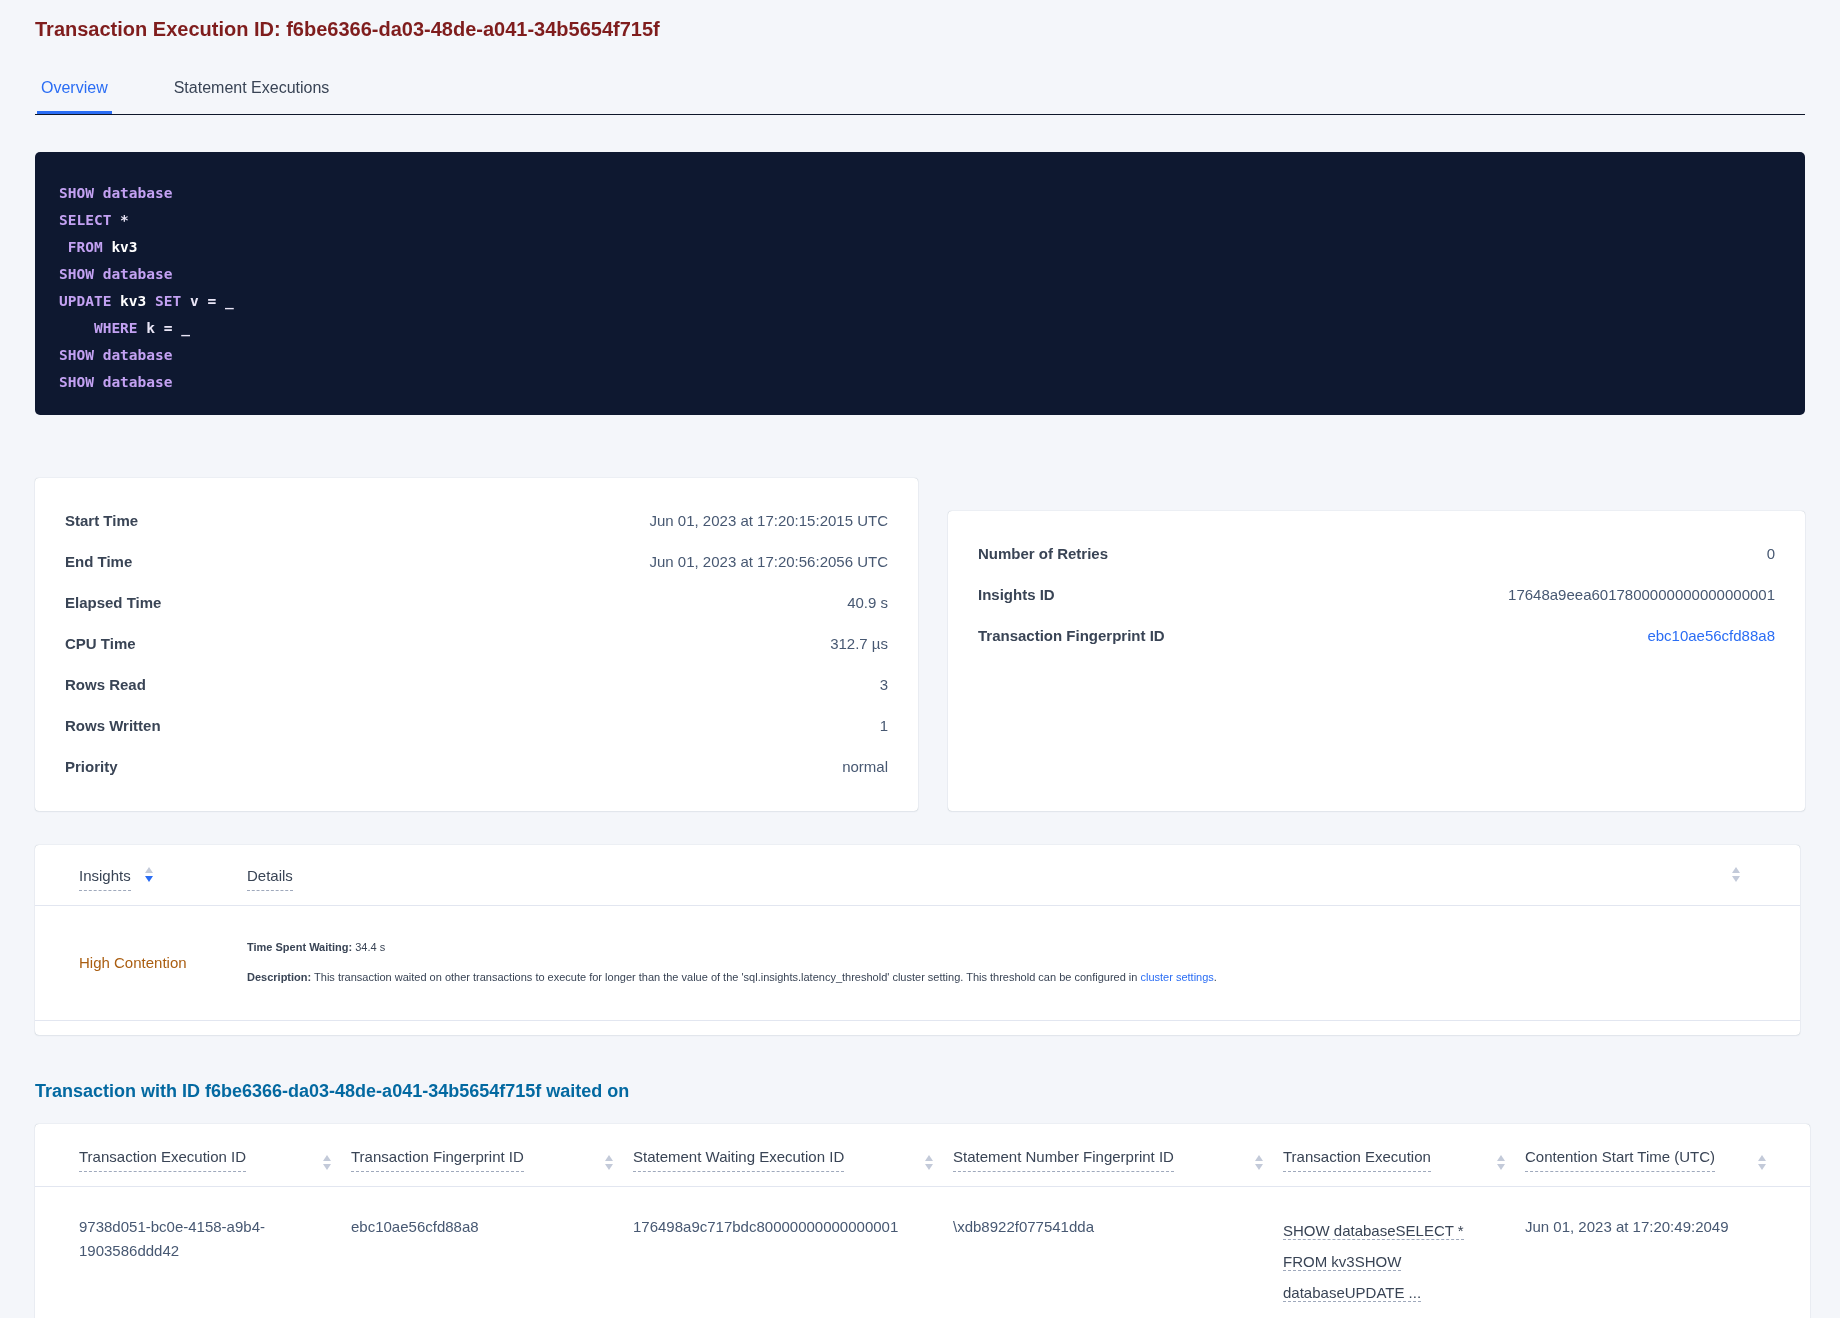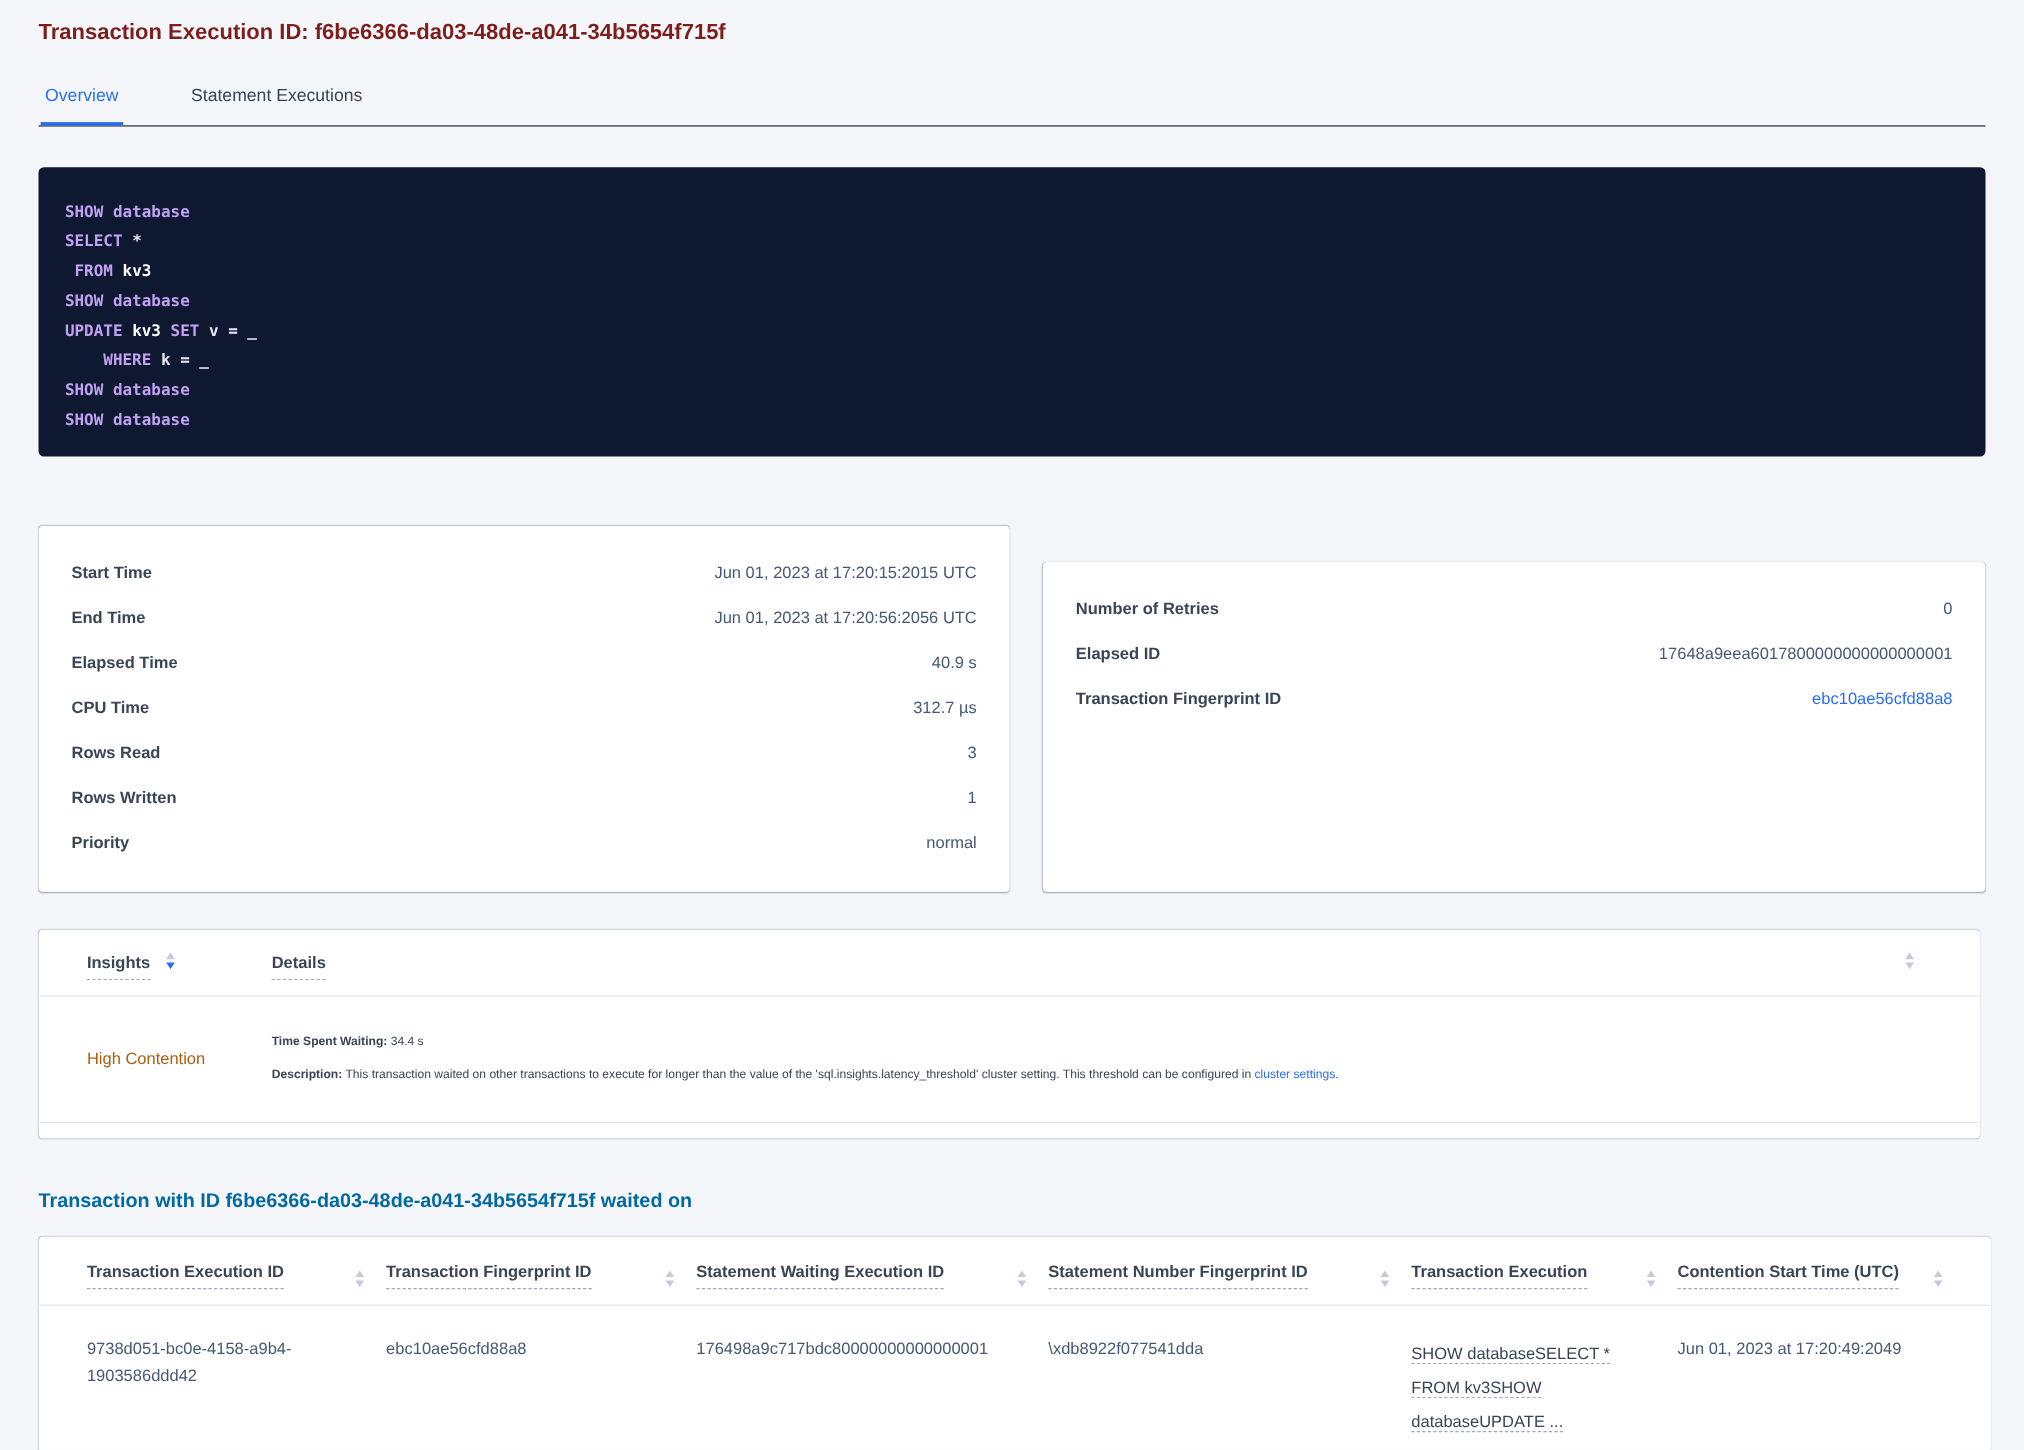--- a/index.html
+++ b/index.html
@@ -72,21 +72,21 @@
     padding-bottom:14px; width:1765px;
   }
   .insights-header {
     display:grid; grid-template-columns:168px 1fr auto;
     align-items:start;
     padding:22px 60px 0 44px;
     height:60px;
   }
   .th-label {
     display:inline-block;
-    font-size:15px; font-weight:700; color:#394455;
+    font-size:15px; font-weight:400; color:#394455;
     border-bottom:1px dashed #9fa9bc; padding-bottom:6px;
     cursor:pointer;
   }
   .sort {
     display:inline-flex; flex-direction:column; gap:3px;
     margin-left:14px; vertical-align:middle; cursor:pointer;
     position:relative; top:-2px;
   }
   .sort .up   { width:0; height:0; border-left:4.5px solid transparent; border-right:4.5px solid transparent; border-bottom:6px solid #c3cad9; }
   .sort .down { width:0; height:0; border-left:4.5px solid transparent; border-right:4.5px solid transparent; border-top:6px solid #c3cad9; }
@@ -182,21 +182,21 @@
         <span class="kv-value">normal</span>
       </div>
     </div>
 
     <div class="card right">
       <div class="kv-row">
         <span class="kv-label">Number of Retries</span>
         <span class="kv-value">0</span>
       </div>
       <div class="kv-row">
-        <span class="kv-label">Elapsed ID</span>
+        <span class="kv-label">Insights ID</span>
         <span class="kv-value">17648a9eea6017800000000000000001</span>
       </div>
       <div class="kv-row">
         <span class="kv-label">Transaction Fingerprint ID</span>
         <span class="kv-value link">ebc10ae56cfd88a8</span>
       </div>
     </div>
 
   </div>
 

